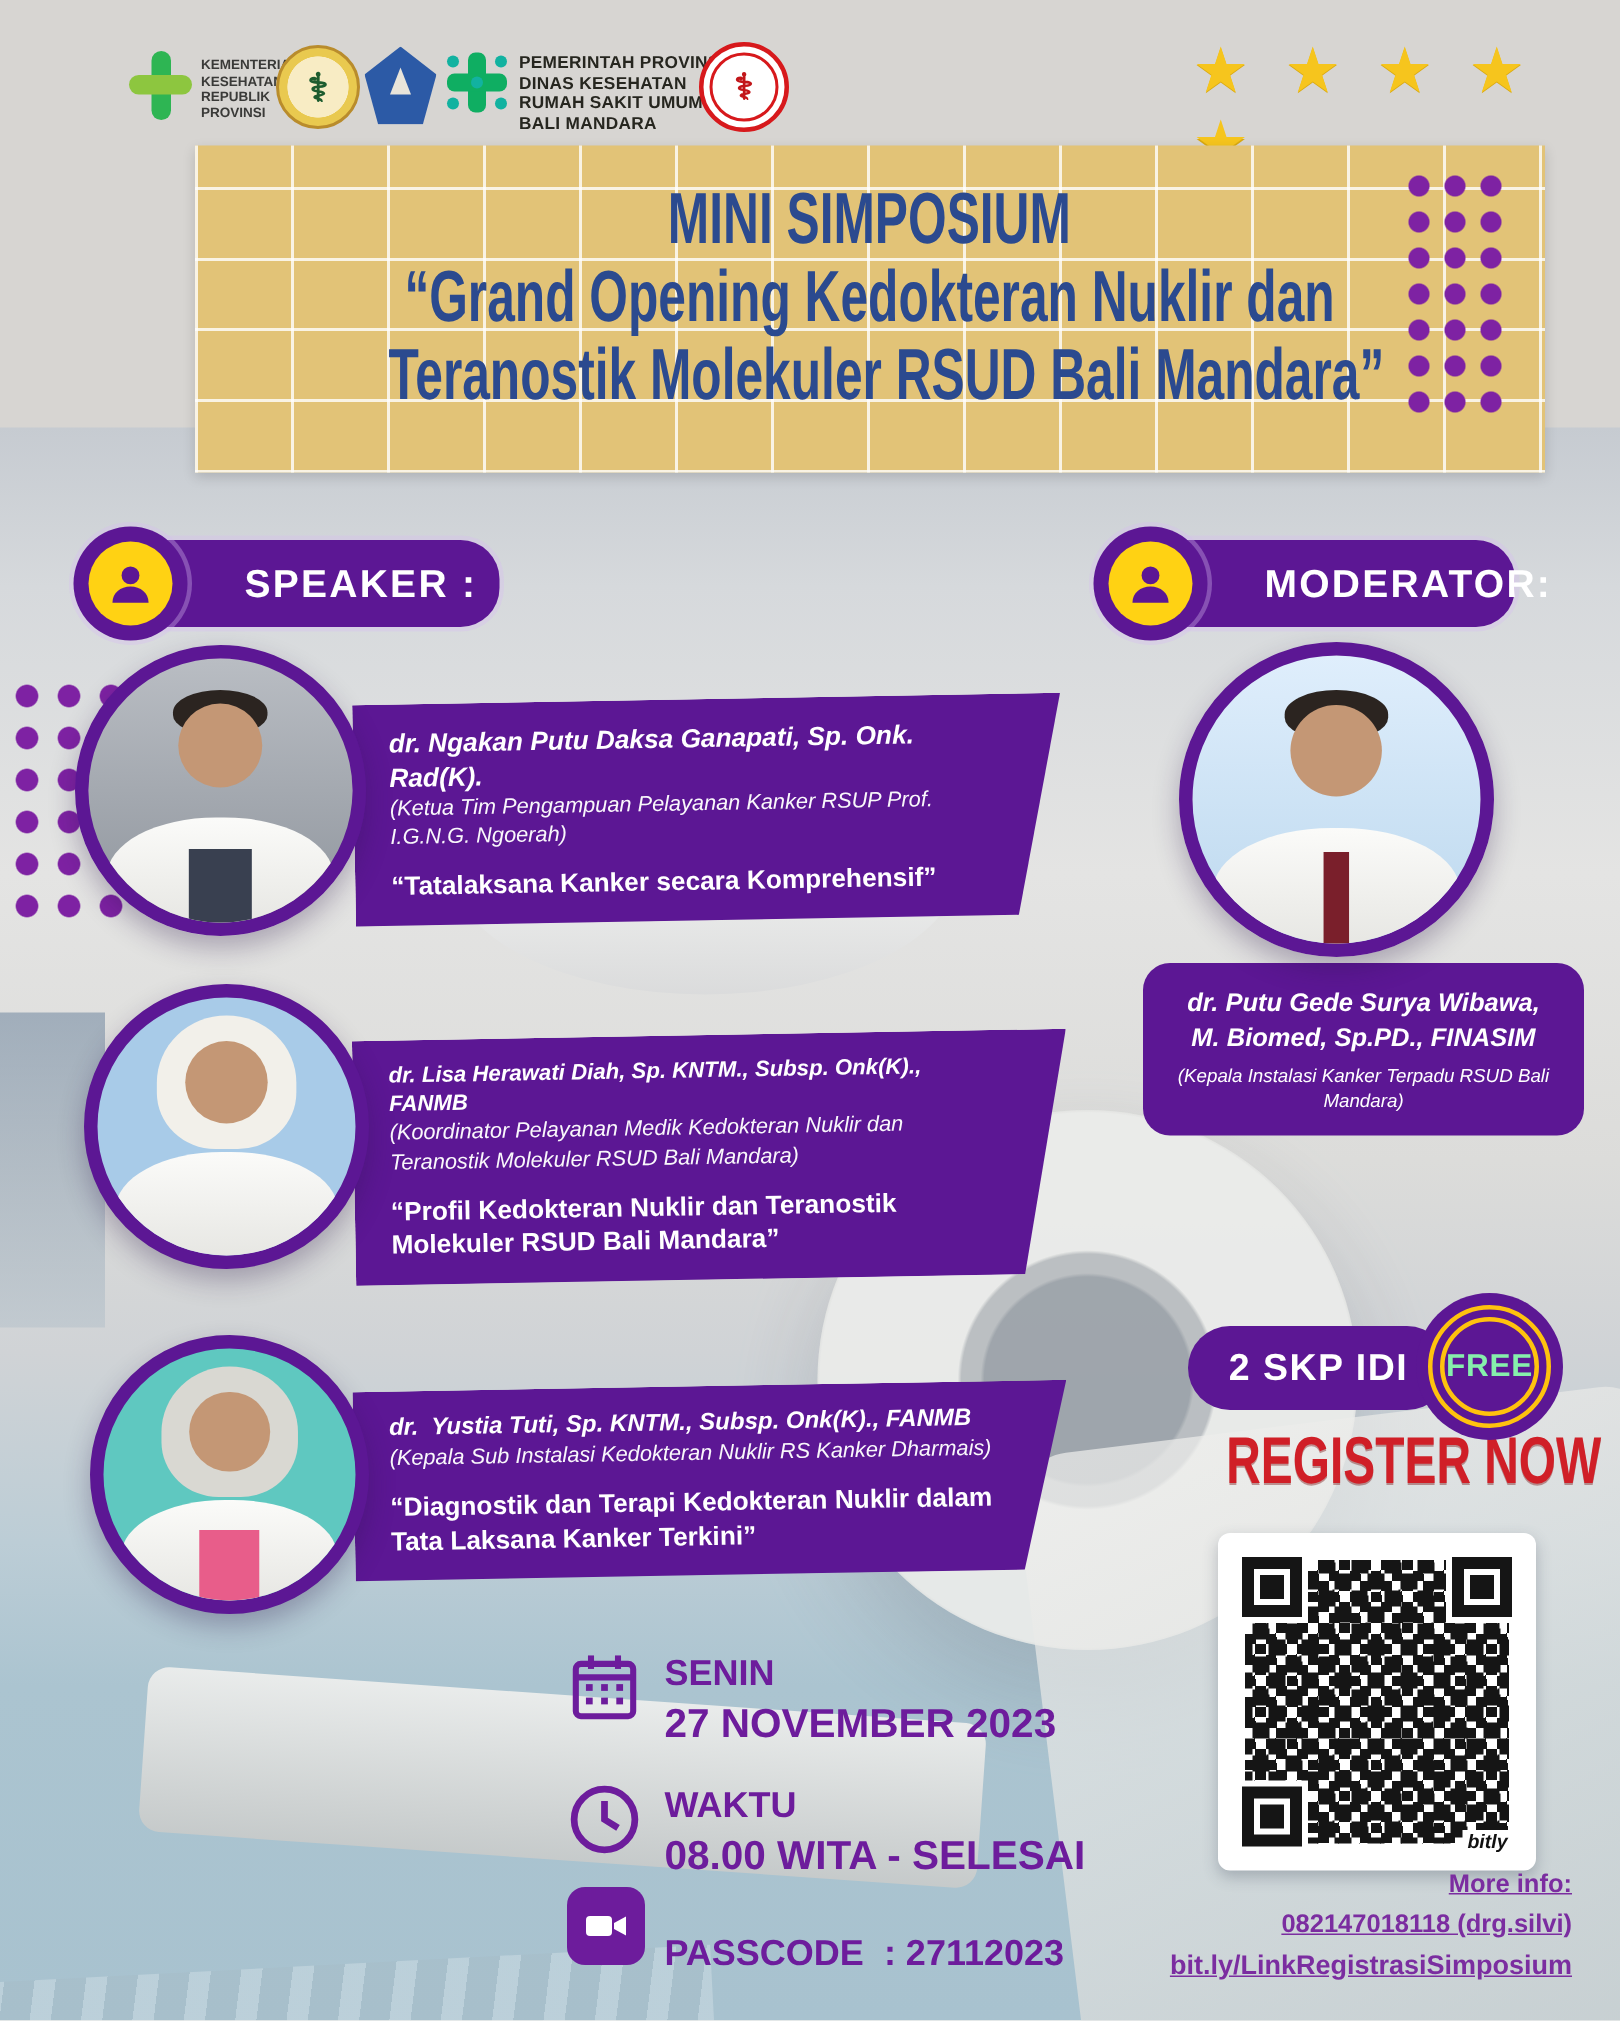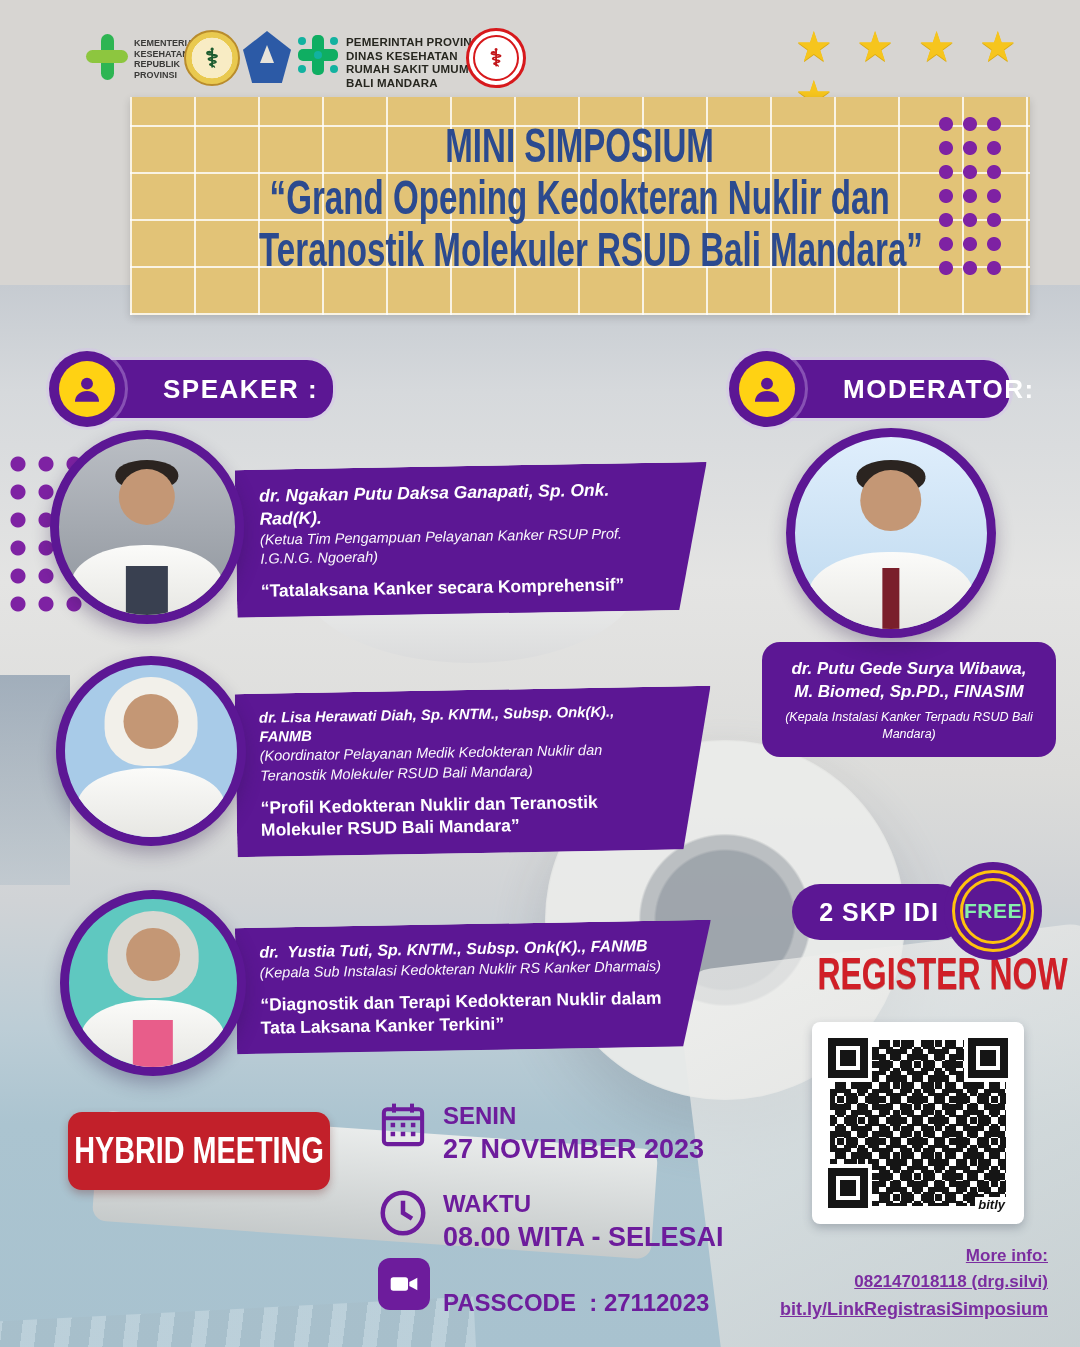--- a/index.html
+++ b/index.html
@@ -122,21 +122,21 @@
   .free-badge{position:absolute;left:944px;top:862px;width:98px;height:98px;border-radius:50%;background:#5c1794;
     display:flex;align-items:center;justify-content:center;z-index:3;}
   .free-badge:before{content:"";position:absolute;inset:8px;border:3px solid #ffc20e;border-radius:50%;}
   .free-badge:after{content:"";position:absolute;inset:16px;border:3px solid #ffc20e;border-radius:50%;}
   .free-text{color:#86efac;font-weight:bold;font-size:21px;letter-spacing:.5px;z-index:1;}
   .register{position:absolute;left:778px;top:950px;width:264px;text-align:center;color:#d01f27;
     font-weight:bold;font-size:42px;white-space:nowrap;z-index:2;
     text-shadow:0 1px 0 rgba(120,10,10,.4);}
 
   
-  .qr-card{position:absolute;left:812px;top:1022px;width:212px;height:202px;background:#fff;border-radius:8px;
+  .qr-card{position:absolute;left:812px;top:1022px;width:212px;height:225px;background:#fff;border-radius:8px;
     z-index:2;box-shadow:0 4px 10px rgba(60,70,90,.3);}
   .qr-noise{position:absolute;inset:18px;
     background:
       repeating-conic-gradient(#151515 0% 25%,transparent 0% 50%) 0px 0px/14px 14px,
       repeating-conic-gradient(#151515 0% 25%,transparent 0% 50%) 5px 9px/22px 22px,#fff;}
   .qr-finder{position:absolute;width:40px;height:40px;border:8px solid #151515;background:#fff;
     box-sizing:border-box;box-shadow:0 0 0 4px #fff;}
   .qr-finder:after{content:"";position:absolute;left:4px;top:4px;width:16px;height:16px;background:#151515;}
   .qf-tl{left:16px;top:16px;} .qf-tr{right:16px;top:16px;} .qf-bl{left:16px;bottom:16px;}
   .qr-brand{position:absolute;right:16px;bottom:12px;font-size:13px;font-style:italic;font-weight:bold;
@@ -298,23 +298,20 @@
     <div class="qr-finder qf-bl"></div>
     <span class="qr-brand">bitly</span>
   </div>
 
   <div class="contact">
     <div><span class="line">More info:</span></div>
     <div><span class="line">082147018118 (drg.silvi)</span></div>
     <div><span class="line big">bit.ly/LinkRegistrasiSimposium</span></div>
   </div>
 
-  <div class="hybrid">
-    <span class="cx" style="transform:scaleX(.8);">HYBRID MEETING</span>
-  </div>
 
   <div class="sched-icon" style="left:376px;top:1098px;">
     <svg width="54" height="54" viewBox="0 0 24 24" fill="none" stroke="#6d1c9c" stroke-width="1.8">
       <rect x="3.5" y="5" width="17" height="15.5" rx="1.5"></rect>
       <line x1="8" y1="2.5" x2="8" y2="6.5"></line>
         <line x1="16" y1="2.5" x2="16" y2="6.5"></line>
       <line x1="3.5" y1="9" x2="20.5" y2="9"></line>
       <g fill="#6d1c9c" stroke="none">
         <rect x="6.5" y="11" width="2" height="2"></rect>
           <rect x="11" y="11" width="2" height="2"></rect>

